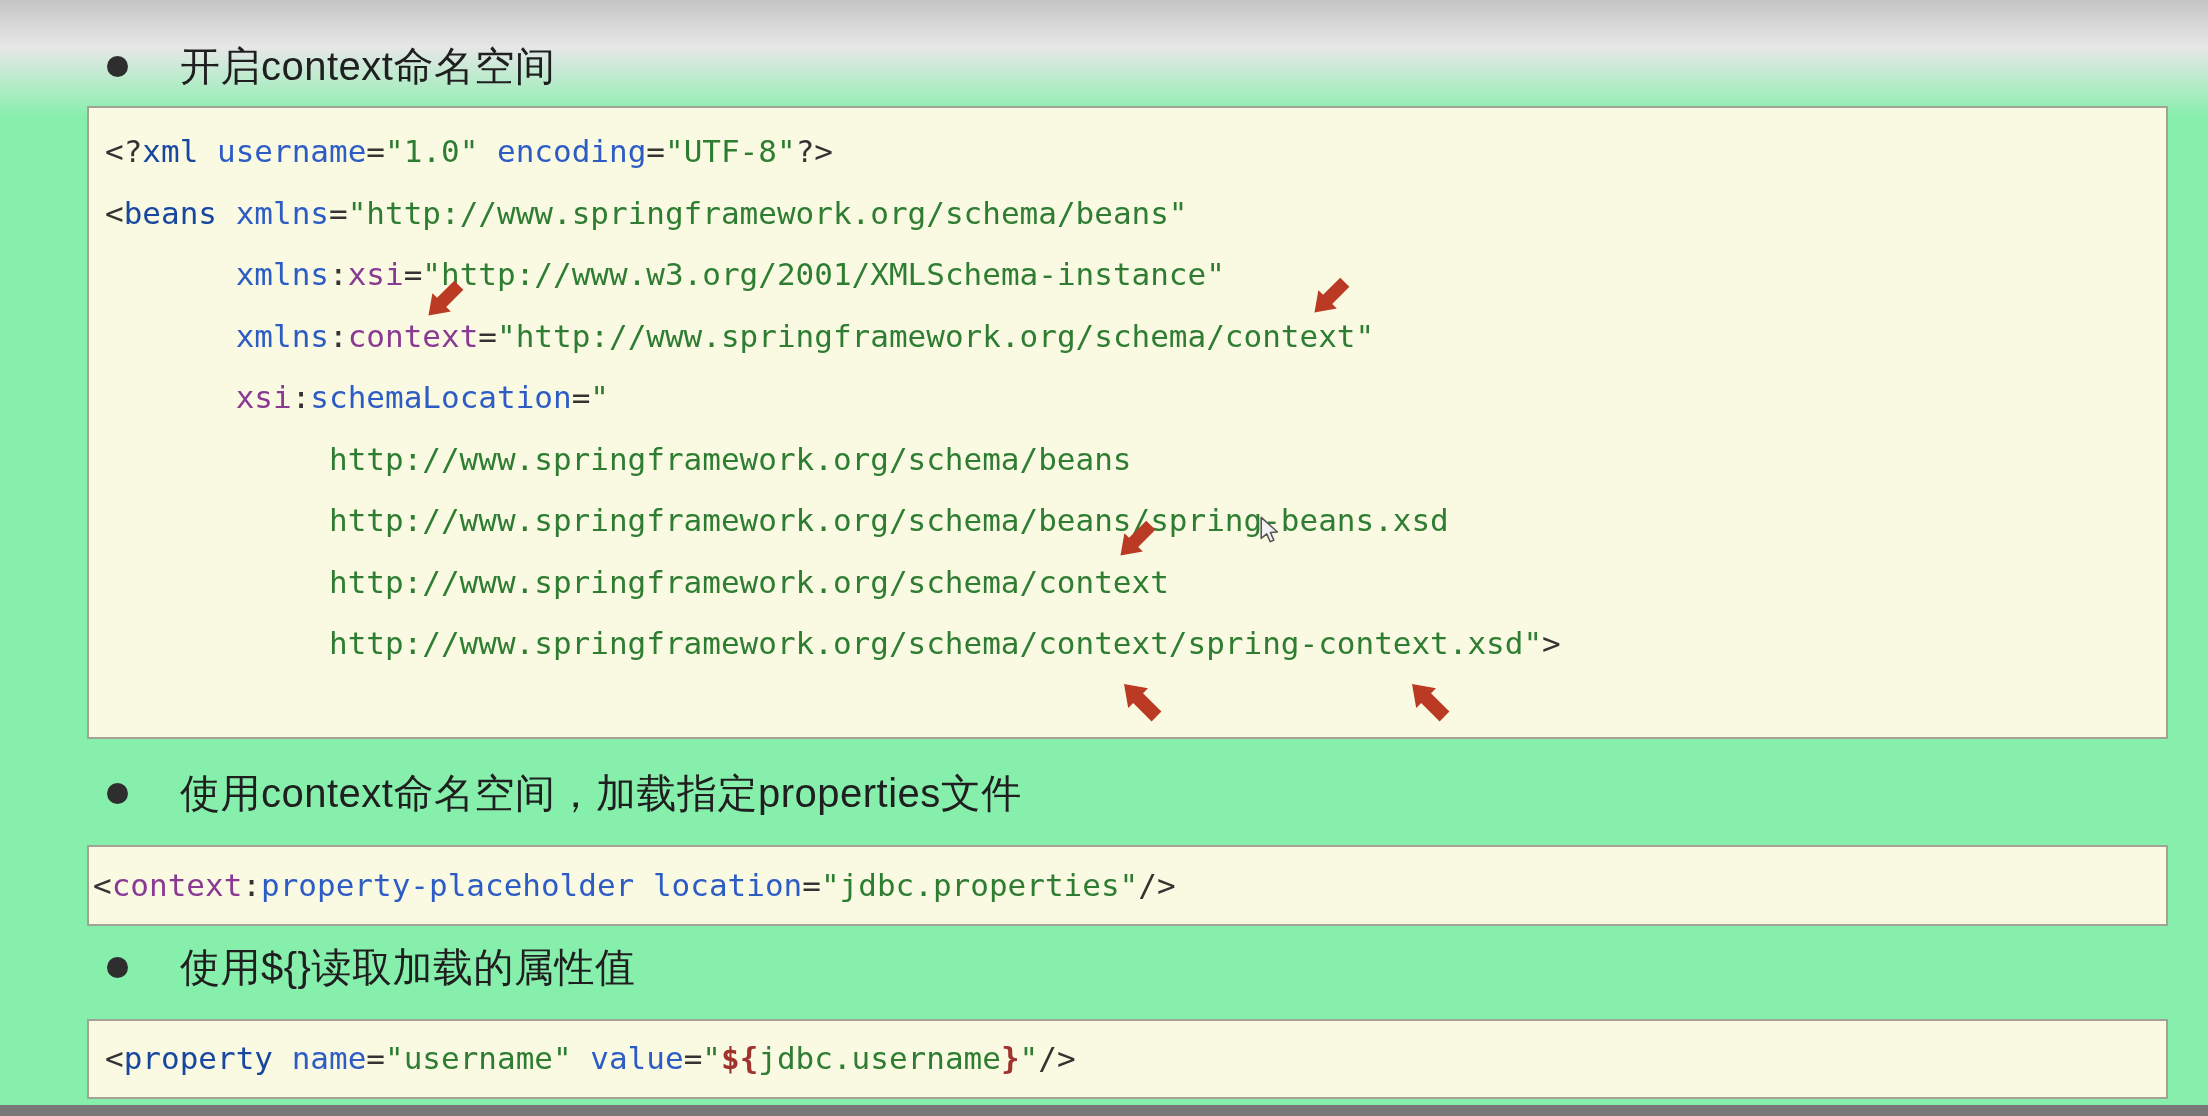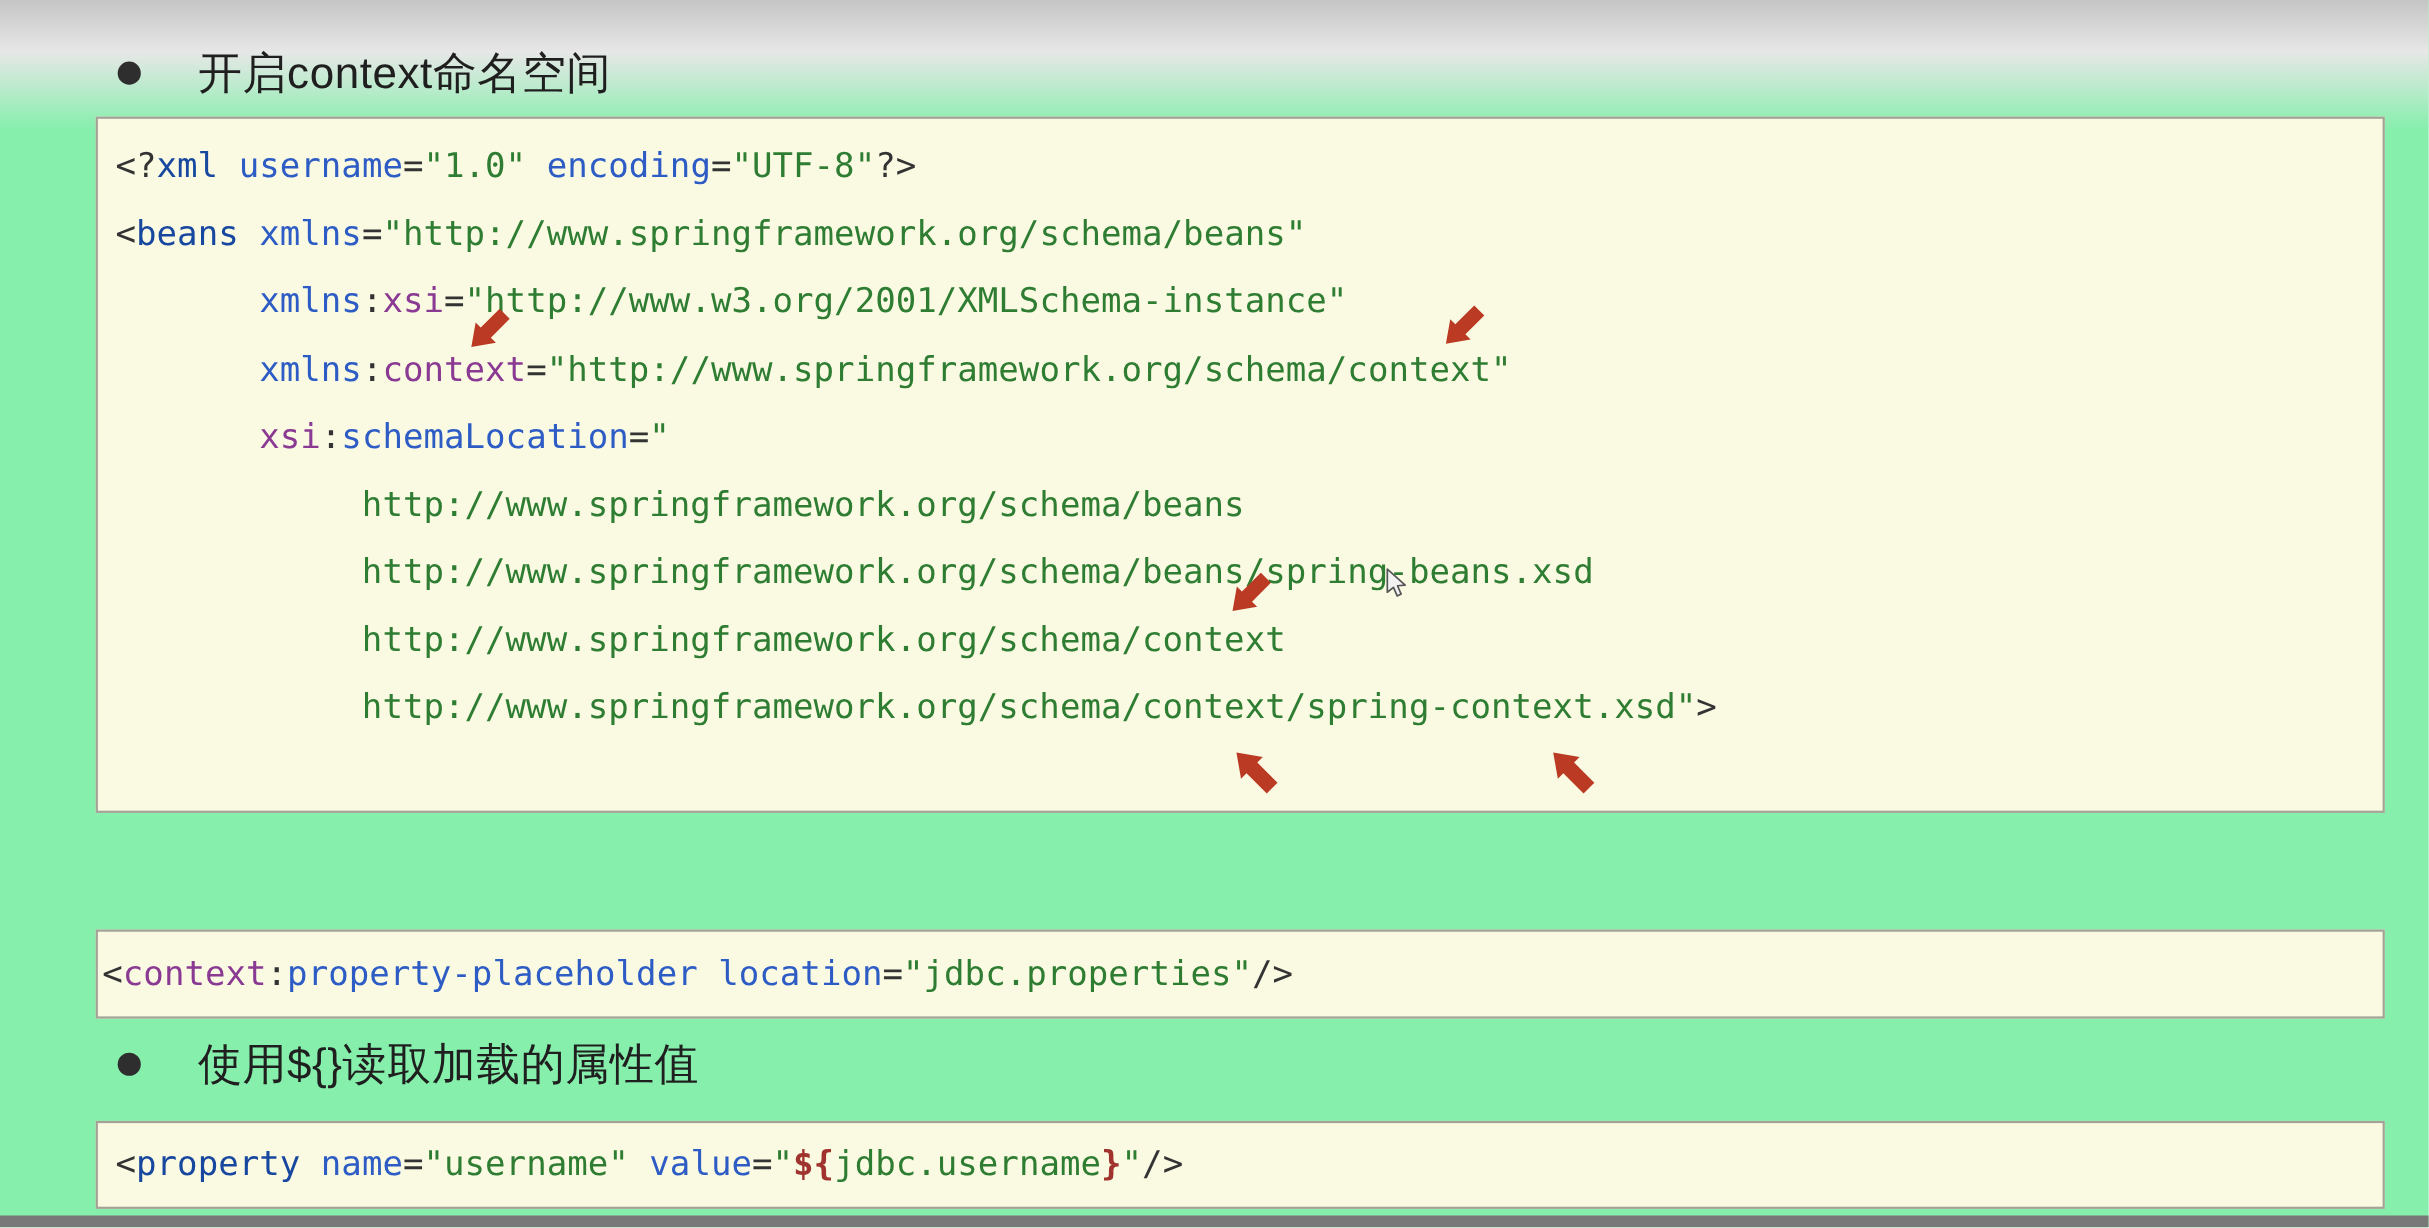--- a/index.html
+++ b/index.html
@@ -61,20 +61,24 @@
       <div class="code-line"><span class="tok-p">&lt;</span><span class="tok-t">beans</span><span class="tok-p"> </span><span class="tok-a">xmlns</span><span class="tok-p">=</span><span class="tok-v">"http://www.springframework.org/schema/beans"</span></div>
       <div class="code-line"><span class="tok-p">       </span><span class="tok-a">xmlns</span><span class="tok-p">:</span><span class="tok-n">xsi</span><span class="tok-p">=</span><span class="tok-v">"http://www.w3.org/2001/XMLSchema-instance"</span></div>
       <div class="code-line"><span class="tok-p">       </span><span class="tok-a">xmlns</span><span class="tok-p">:</span><span class="tok-n">context</span><span class="tok-p">=</span><span class="tok-v">"http://www.springframework.org/schema/context"</span></div>
       <div class="code-line"><span class="tok-p">       </span><span class="tok-n">xsi</span><span class="tok-p">:</span><span class="tok-a">schemaLocation</span><span class="tok-p">=</span><span class="tok-v">"</span></div>
       <div class="code-line"><span class="tok-p">            </span><span class="tok-v">http://www.springframework.org/schema/beans</span></div>
       <div class="code-line"><span class="tok-p">            </span><span class="tok-v">http://www.springframework.org/schema/beans/spring-beans.xsd</span></div>
       <div class="code-line"><span class="tok-p">            </span><span class="tok-v">http://www.springframework.org/schema/context</span></div>
       <div class="code-line"><span class="tok-p">            </span><span class="tok-v">http://www.springframework.org/schema/context/spring-context.xsd"</span><span class="tok-p">&gt;</span></div>
     </div>
 
+  <div class="heading" style="top:769px">
+    <span class="bullet"></span>
+    <span>使用context命名空间，加载指定properties文件</span>
+  </div>
 
   <div class="codeblock" id="cb2">
       <div class="code-line"><span class="tok-p">&lt;</span><span class="tok-n">context</span><span class="tok-p">:</span><span class="tok-a">property-placeholder</span><span class="tok-p"> </span><span class="tok-a">location</span><span class="tok-p">=</span><span class="tok-v">"jdbc.properties"</span><span class="tok-p">/&gt;</span></div>
     </div>
 
   <div class="heading" style="top:943px">
     <span class="bullet"></span>
     <span>使用${}读取加载的属性值</span>
   </div>
 

